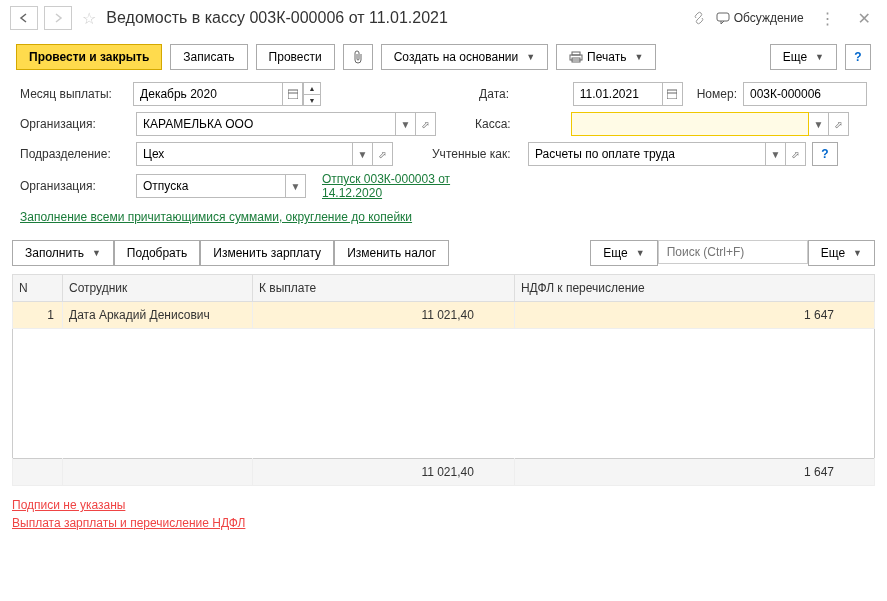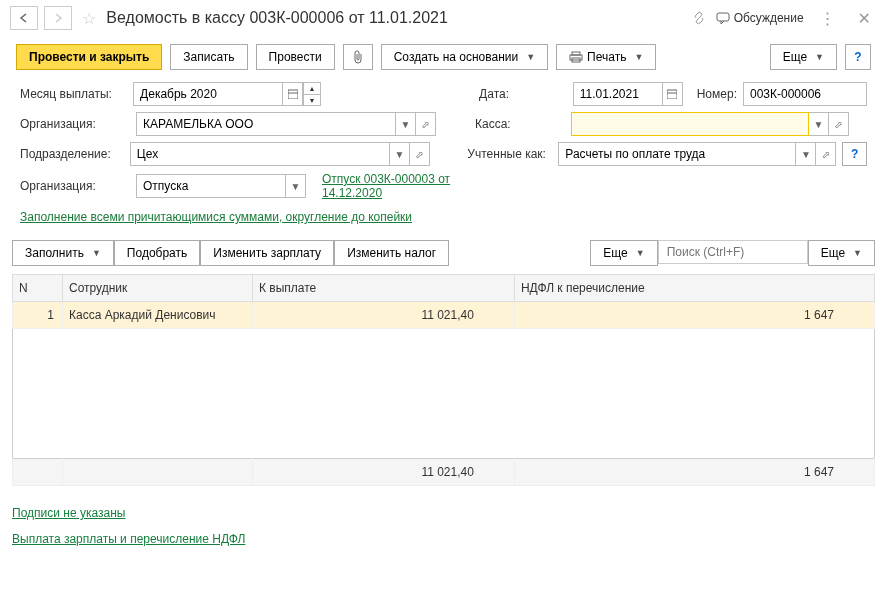--- a/index.html
+++ b/index.html
@@ -36,21 +36,21 @@
 .search-input { border: 1px solid #ccc; padding: 4px 8px; width: 150px; font-size: 12px; color: #999; }
 .btn-question { width: 26px; padding: 0; justify-content: center; color: #0066cc; font-weight: bold; }
 .table { width: calc(100% - 24px); margin: 0 12px; border: 1px solid #ccc; border-collapse: collapse; }
 .table th { background: #f5f5f5; border: 1px solid #ddd; padding: 6px; text-align: left; font-weight: normal; font-size: 12px; }
 .table td { border: 1px solid #eee; padding: 6px; }
 .table .row-sel { background: #fff3d6; }
 .table .num { text-align: right; padding-right: 40px; }
 .table-spacer { height: 130px; }
 .table tfoot td { background: #f5f5f5; border-top: 1px solid #ccc; padding: 6px; }
 .footer-links { padding: 8px 12px; }
-.blue-link { color: #15803d; text-decoration: underline; cursor: pointer; display: block; margin: 12px 0; }
+.blue-link { color: #ef4444; text-decoration: underline; cursor: pointer; display: block; margin: 4px 0; }
 svg { display: block; }
 </style>
 </head>
 <body>
 
 <div class="header">
   <div class="nav-btn">
     <svg width="12" height="10">
         <path d="M8 1 L3 5 L8 9" stroke="#666" fill="none" stroke-width="1.5"></path>
       </svg>
@@ -161,21 +161,21 @@
         </div>
       <div class="input-btn">
           <span>⬀</span>
         </div>
     </div>
   </div>
 
   <div class="form-row">
     <span class="label">Подразделение:</span>
     <div class="input-wrap">
-      <input class="input" style="width: 260px;" value="Цех">
+      <input class="input" style="width: 217px;" value="Цех">
       <div class="input-btn">
           <span>▼</span>
         </div>
       <div class="input-btn">
           <span>⬀</span>
         </div>
     </div>
     <div style="width:27px"></div>
     <span class="label-r">Учтенные как:</span>
     <div class="input-wrap">
@@ -229,21 +229,21 @@
     <tr>
       <th style="width:50px">N</th>
       <th style="width:190px">Сотрудник</th>
       <th>К выплате</th>
       <th>НДФЛ к перечисление</th>
     </tr>
   </thead>
   <tbody>
     <tr class="row-sel">
       <td class="num" style="padding-right:8px">1</td>
-      <td>Касса Аркадий Денисович</td>
+      <td>Дата Аркадий Денисович</td>
       <td class="num">11 021,40</td>
       <td class="num">1 647</td>
     </tr>
     <tr class="table-spacer">
         <td colspan="4" style="border:none"></td>
       </tr>
   </tbody>
   <tfoot>
     <tr>
       <td></td>

